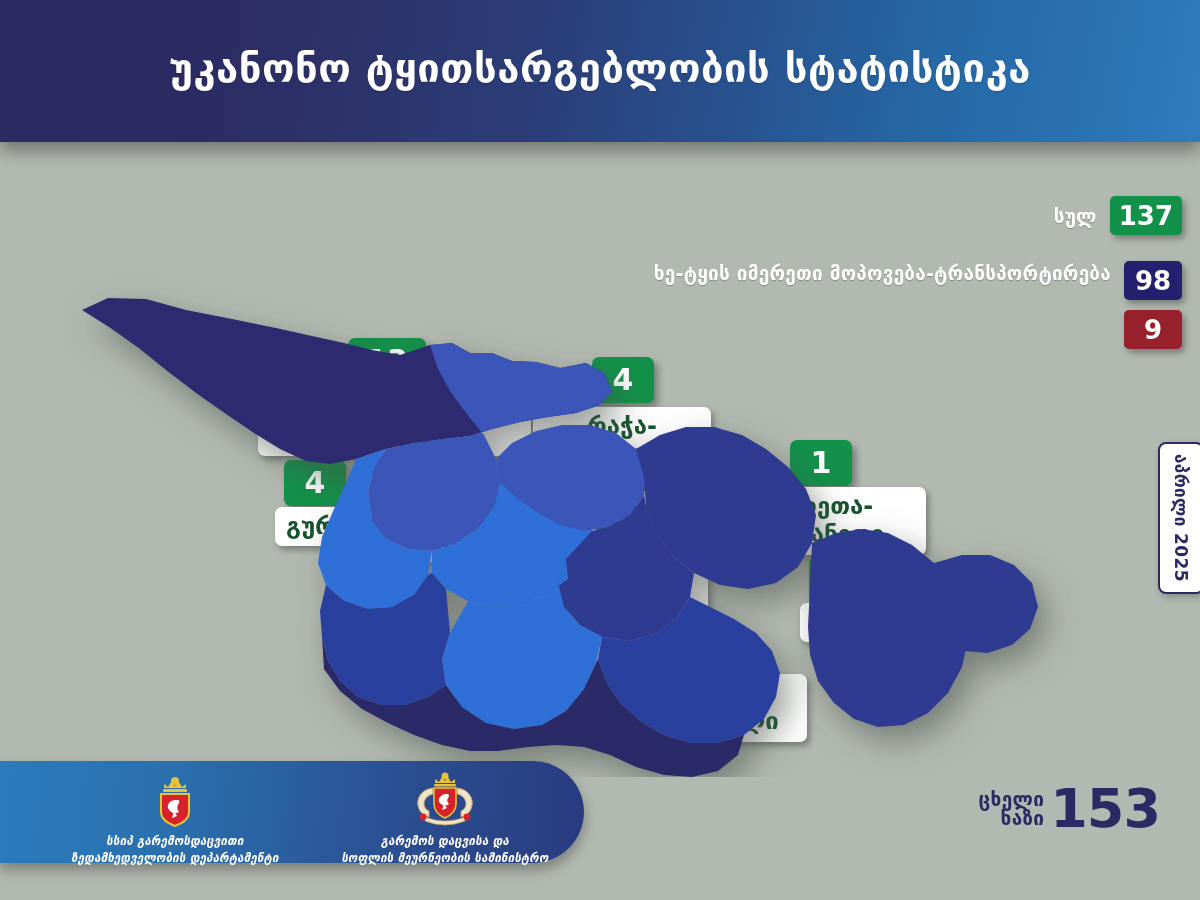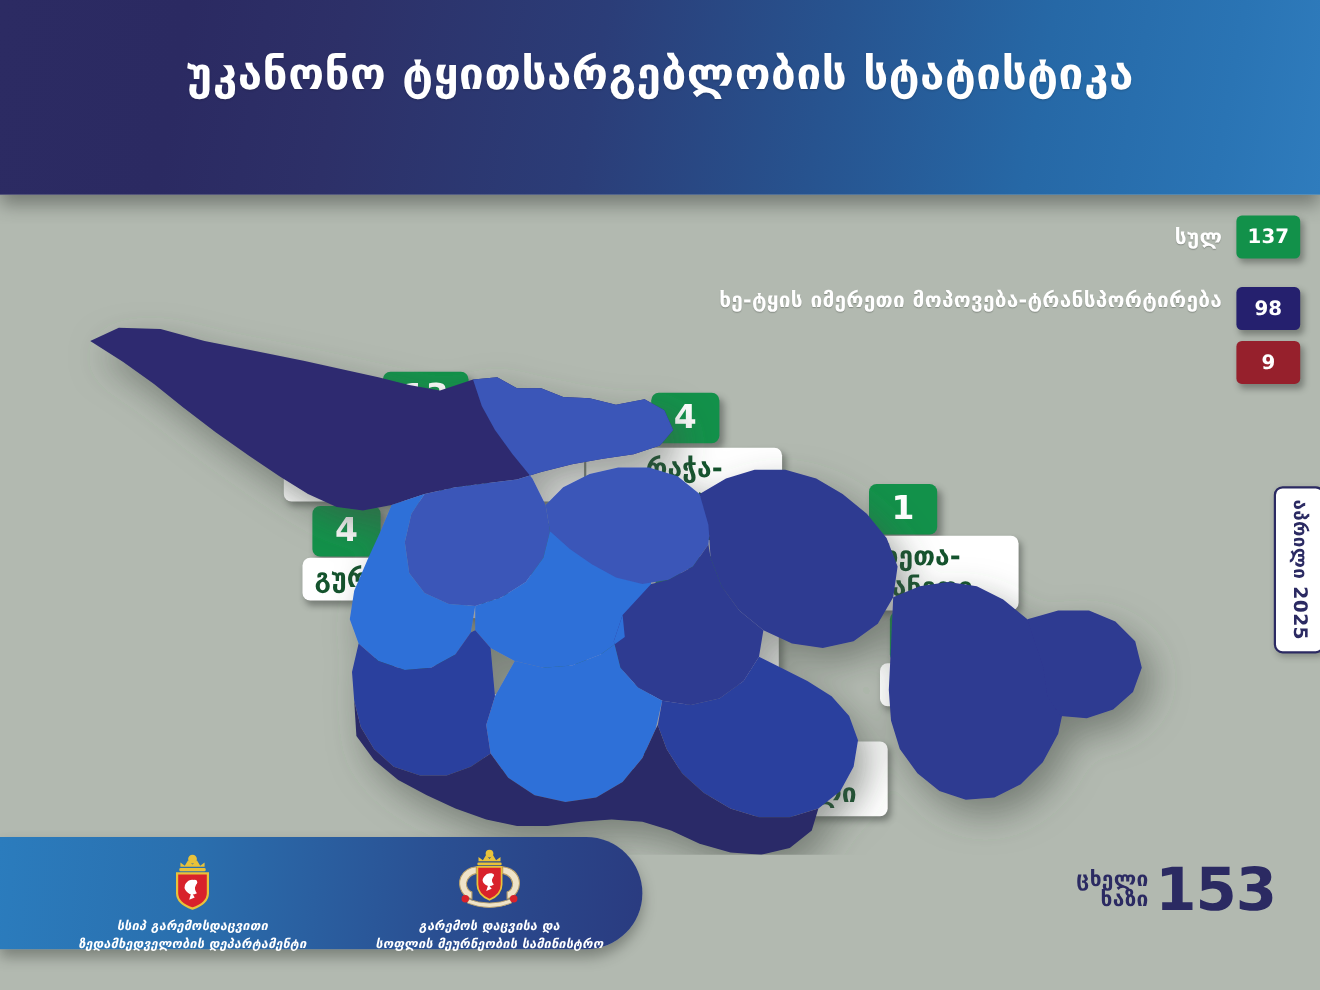--- a/index.html
+++ b/index.html
@@ -11,21 +11,21 @@
   #page {
     position: relative;
     width: 1200px; height: 900px;
     background: radial-gradient(ellipse 900px 560px at 46% 56%, #9aa398 0%, #a7af a5 1%, #a9b1a7 38%, #b2b9b0 66%, #b4bbb2 100%);
     background-color: #b2b9b0;
     overflow: hidden;
   }
   
   #header {
     position: absolute; left: 0; top: 0;
-    width: 1200px; height: 177px;
+    width: 1200px; height: 142px;
     background: linear-gradient(100deg, #2c2b63 0%, #2b2a62 14%, #2d3068 26%, #2b3d78 45%, #27538f 62%, #2668a6 78%, #2a74b4 92%, #2f7cbd 100%);
     box-shadow: 0 9px 16px rgba(40,45,40,0.45);
     z-index: 5;
   }
   #header-title {
     position: absolute; left: 0; right: 0; top: 46px;
     text-align: center;
     color: #ffffff;
     font-size: 40px;
     font-weight: 700;
@@ -47,21 +47,21 @@
     font-size: 19px;
     font-weight: 700;
     letter-spacing: 0.2px;
     text-shadow: 0 1px 1px rgba(50,55,50,0.35);
     white-space: nowrap;
   }
   .legend-chip {
     min-width: 58px; height: 39px;
     border-radius: 5px;
     display: flex; align-items: center; justify-content: center;
-    color: #fff; font-size: 18px; font-weight: 700;
+    color: #fff; font-size: 26px; font-weight: 700;
     padding: 0 9px;
     box-shadow: 3px 4px 6px rgba(40,45,40,0.40);
   }
 
   
   #map-wrap {
     position: absolute; left: 0; top: 177px;
     width: 1200px; height: 600px;
     z-index: 2;
   }

